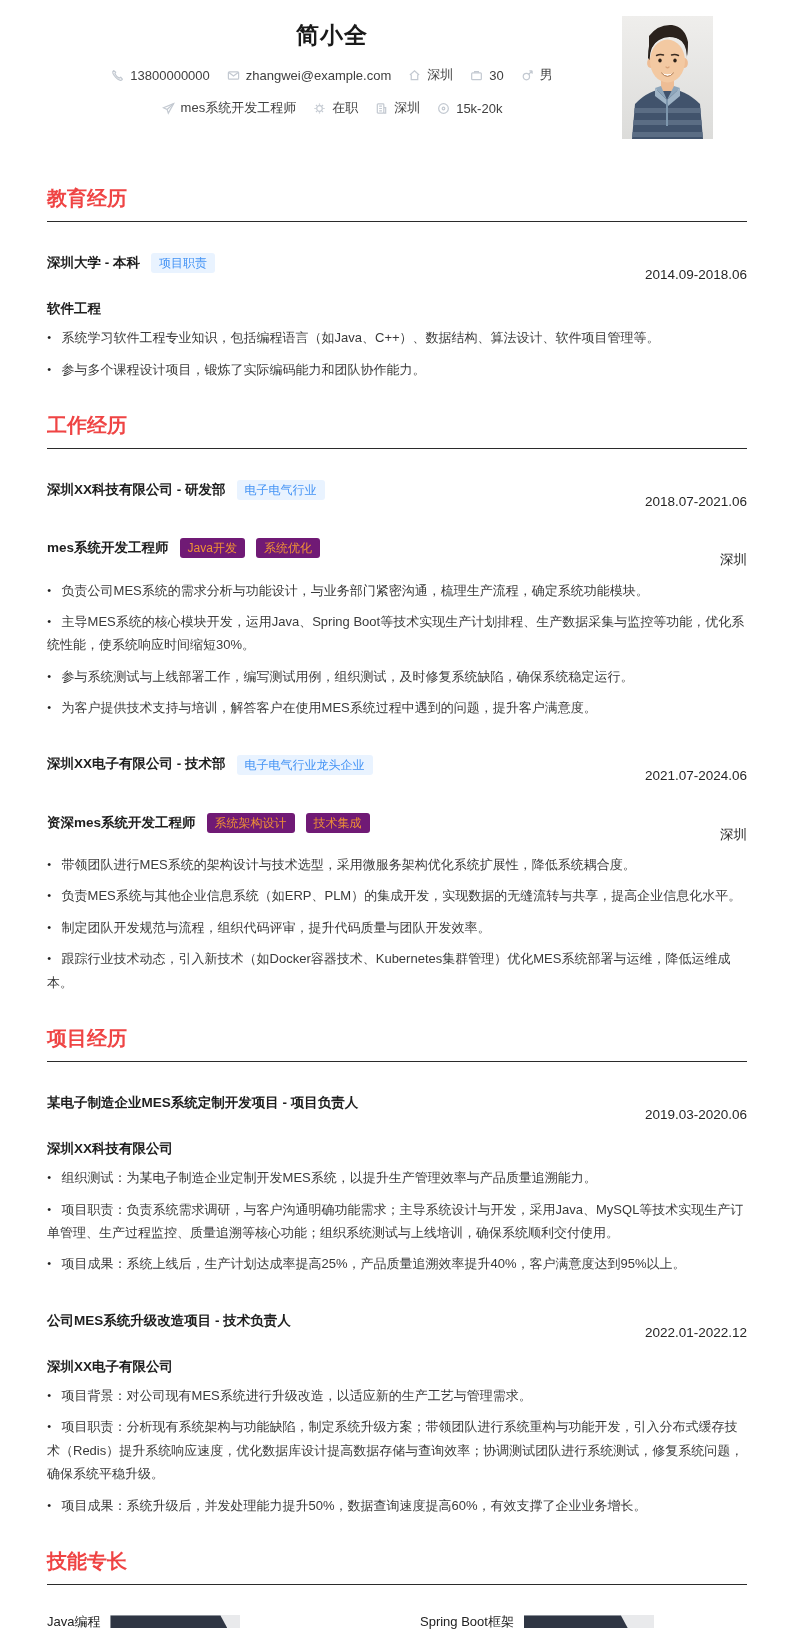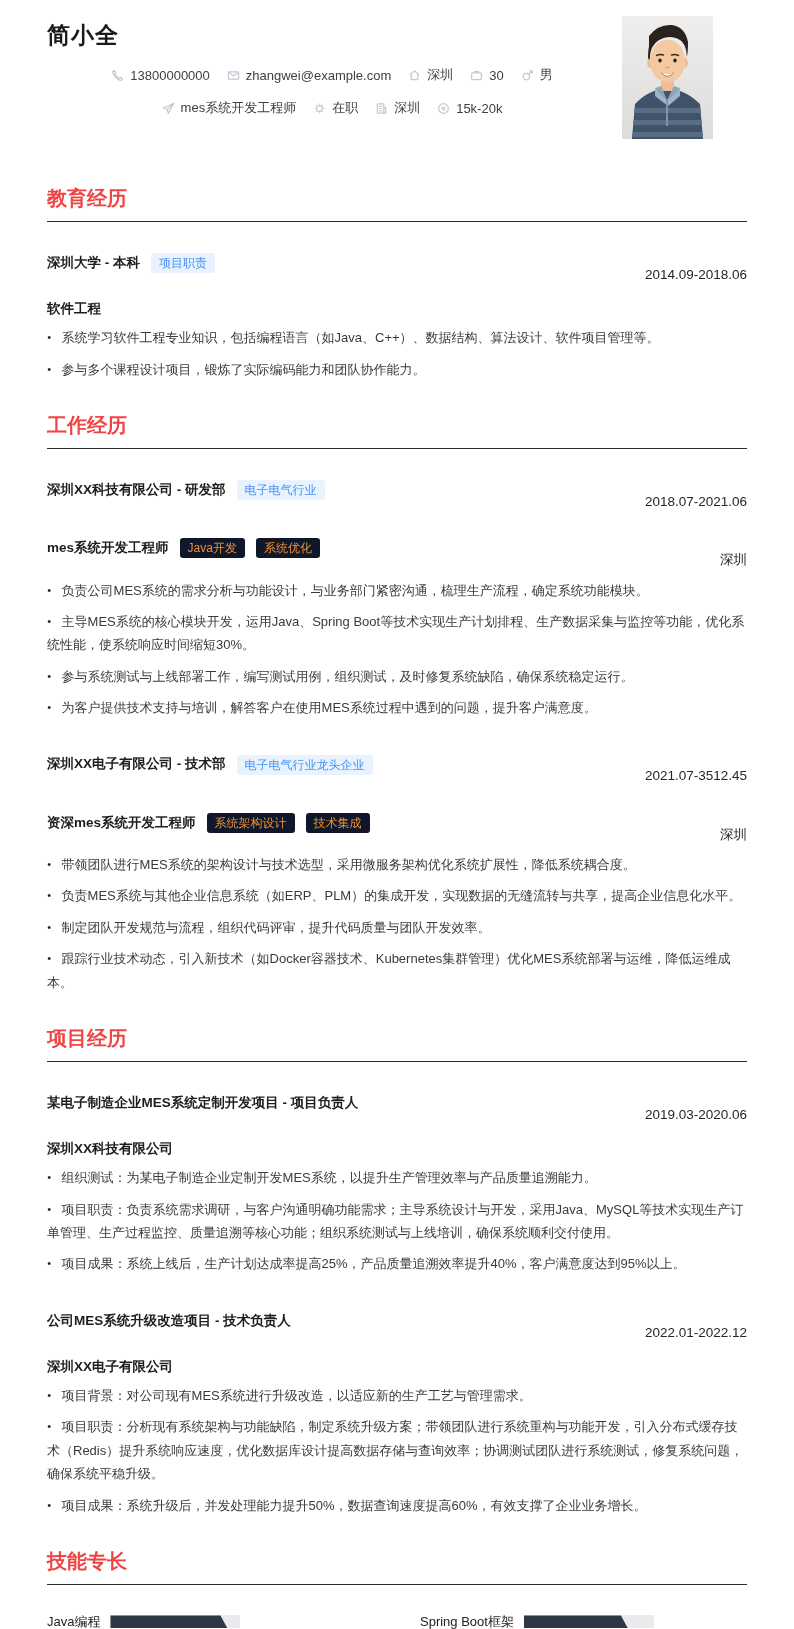--- a/index.html
+++ b/index.html
@@ -7,21 +7,21 @@
   body {
     width:794px;
     font-family:"Liberation Sans","DejaVu Sans",sans-serif;
     color:#383838;
     -webkit-font-smoothing:antialiased;
   }
   .page { width:794px; min-height:1629px; padding:16px 47px 40px; background:#fff; }
 
   
   .header { position:relative; min-height:138px; }
-  .header-main { margin-right:130px; text-align:left; padding-top:4px; }
+  .header-main { margin-right:130px; text-align:center; padding-top:4px; }
   .name { font-size:23px; font-weight:700; color:#1a1a1a; letter-spacing:1px; }
   .contact-row {
     display:flex; justify-content:center; align-items:center;
     gap:17px; margin-top:15px; font-size:13px; color:#404040;
   }
   .contact-item { display:inline-flex; align-items:center; gap:6px; }
   .cicon { display:inline-flex; width:13px; height:13px; flex:none; }
   .cicon svg { width:13px; height:13px; stroke:#c3c9d1; fill:none; stroke-width:1.3; }
   .photo { position:absolute; top:0; right:34px; width:91px; height:123px; overflow:hidden; }
 
@@ -37,21 +37,21 @@
     font-size:13.5px; line-height:1.5;gap:46px;
   }
   .title-left { display:flex; align-items:center; gap:11px; min-width:0; }
   .entry-title { font-weight:700; color:#1e1e1e; }
   .right-meta { color:#262626; font-weight:500; flex:none;margin-top:24px; }
   .tag {
     font-size:12px; line-height:1; padding:4px 8px; border-radius:3px;
     white-space:nowrap; font-weight:400;
   }
   .tag-blue   { background:#e9f3ff; color:#4493f5; }
-  .tag-orange { background:#0f172a; color:#ef9135; }
+  .tag-orange { background:#701a75; color:#ef9135; }
   .sub-line { margin-top:15px; font-size:13.5px; font-weight:700; color:#1e1e1e; }
   .bullets { margin-top:5px; }
   .bullet { font-size:13px; color:#3a3a3a; line-height:1.8; margin-top:8px; }
   .dot { display:inline-block; margin-right:10px; color:#1f1f1f; transform:scale(.85); }
   .summary-text { margin-top:17px; font-size:13px; line-height:1.95; color:#3a3a3a; text-align:justify; }
 
   
   .skills-grid {
     margin-top:28px; display:grid; grid-template-columns:1fr 1fr;
     column-gap:46px; row-gap:19px;
@@ -244,21 +244,21 @@
         <div class="bullet"><span class="dot">•</span><span>为客户提供技术支持与培训，解答客户在使用MES系统过程中遇到的问题，提升客户满意度。</span></div>
       </div>
     </div>
 
     <div class="entry" style="margin-top:23px;">
       <div class="title-row">
         <span class="title-left">
           <span class="entry-title">深圳XX电子有限公司 - 技术部</span>
           <span class="tag tag-blue">电子电气行业龙头企业</span>
         </span>
-        <span class="right-meta">2021.07-3512.45</span>
+        <span class="right-meta">2021.07-2024.06</span>
       </div>
       <div class="title-row" style="margin-top:14px;">
         <span class="title-left">
           <span class="entry-title">资深mes系统开发工程师</span>
           <span class="tag tag-orange">系统架构设计</span>
           <span class="tag tag-orange">技术集成</span>
         </span>
         <span class="right-meta">深圳</span>
       </div>
       <div class="bullets">

